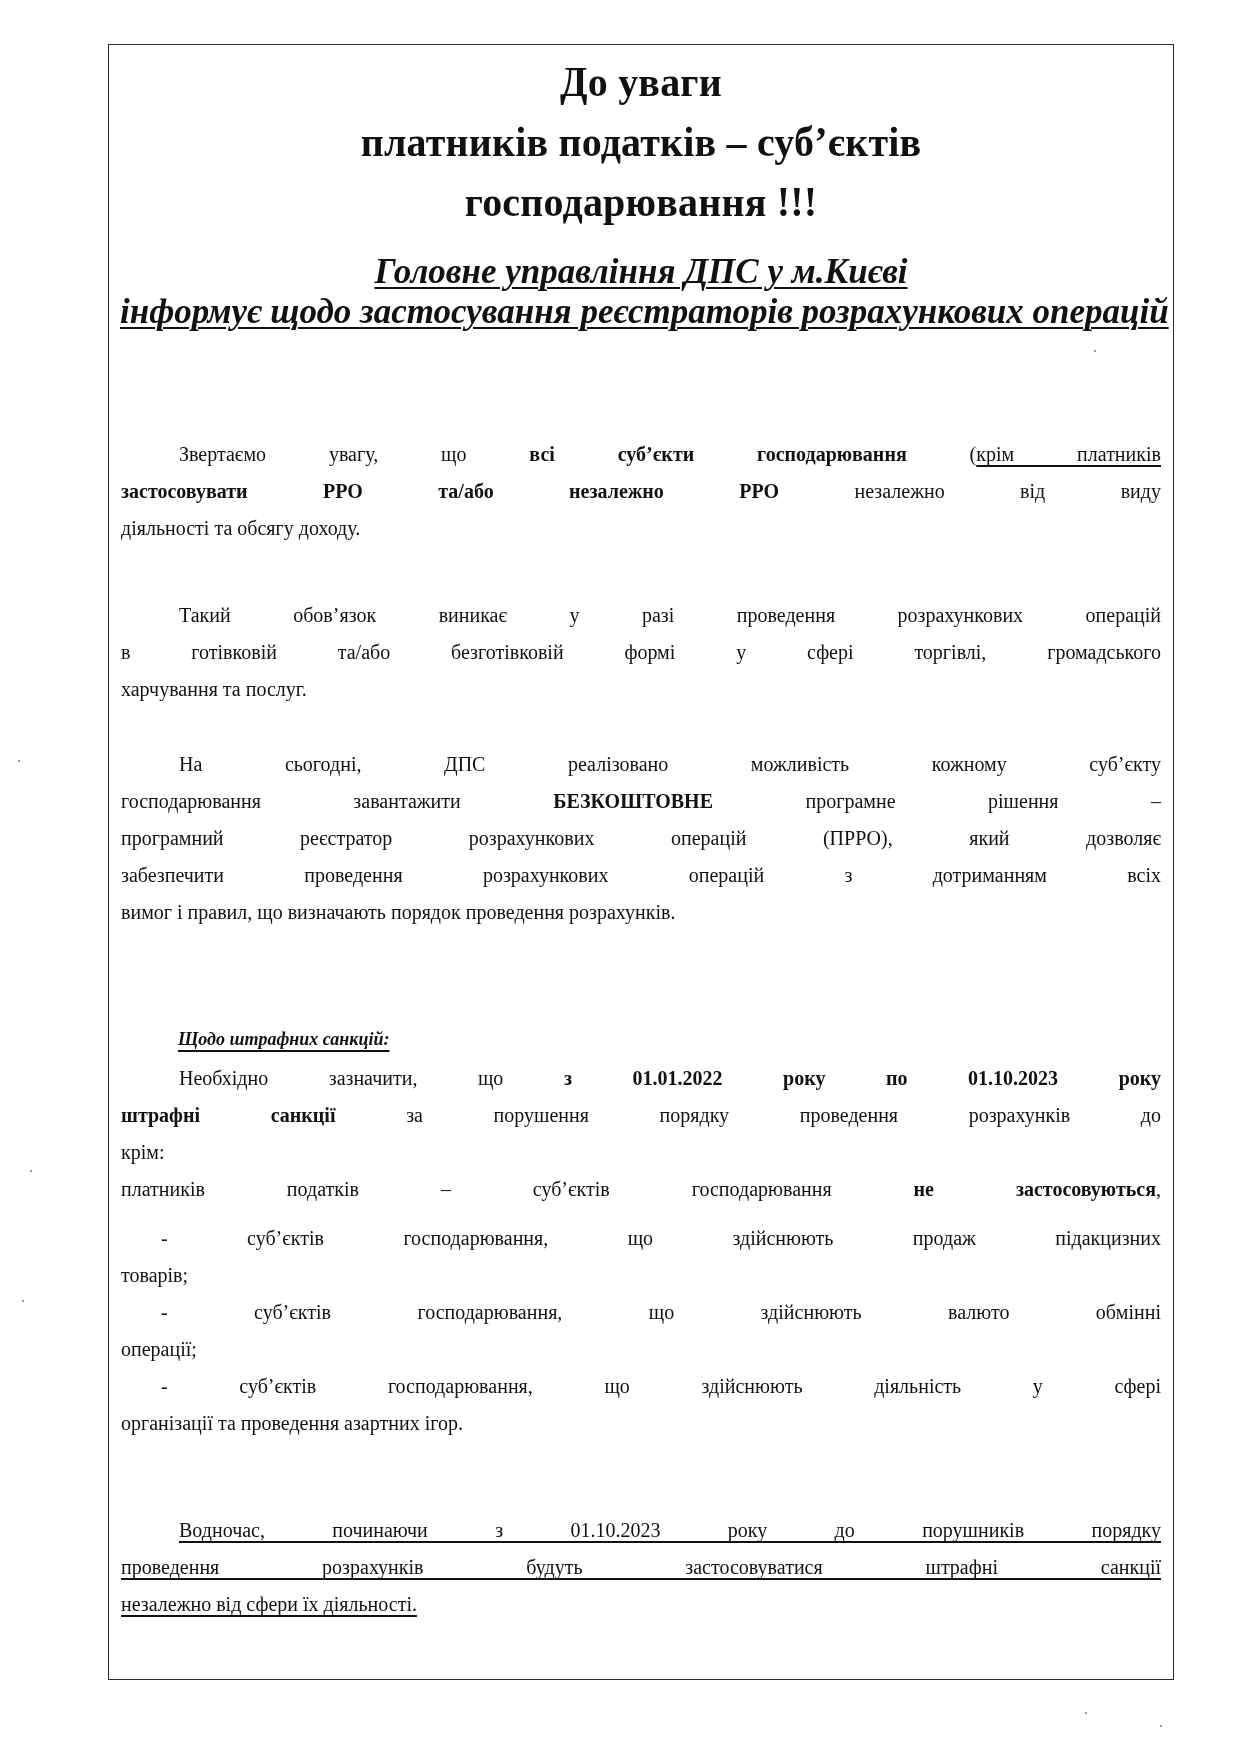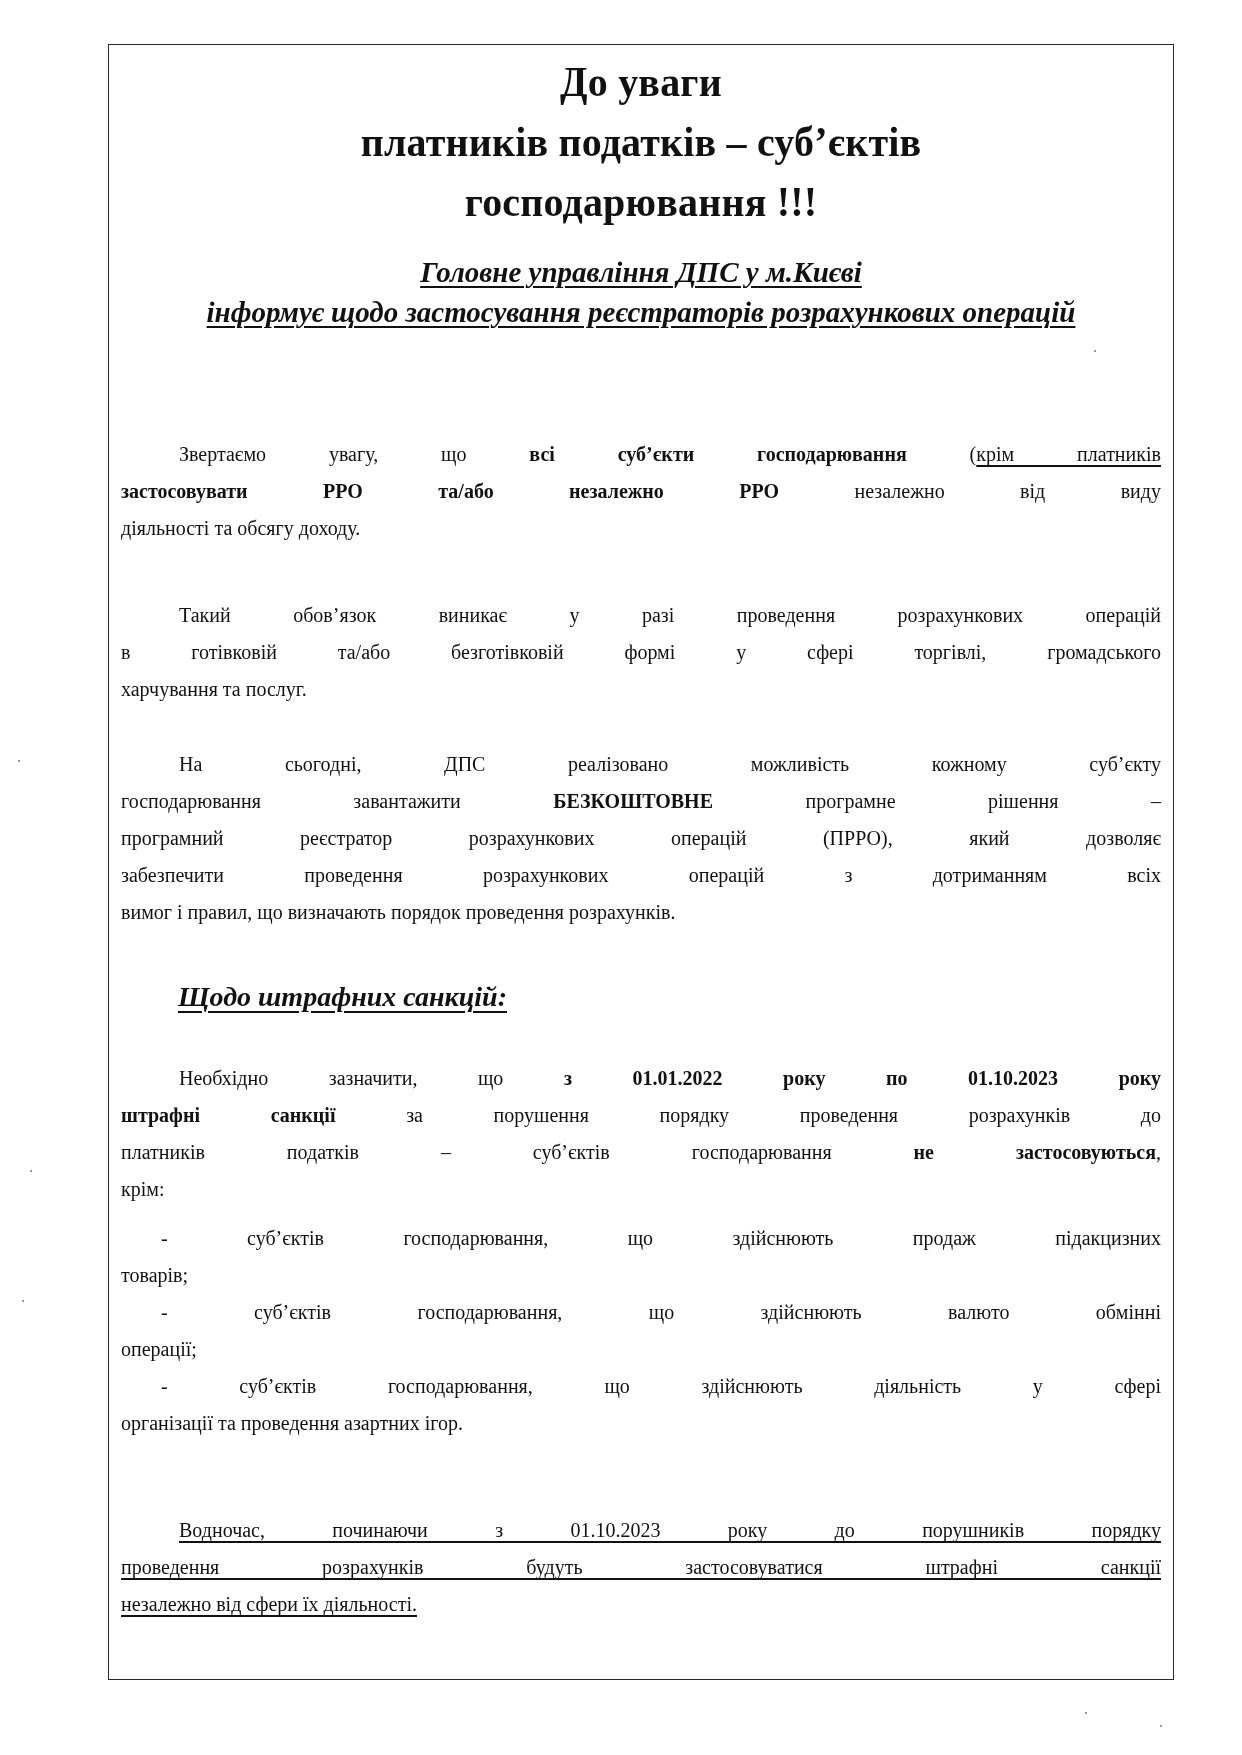--- a/index.html
+++ b/index.html
@@ -38,21 +38,21 @@
     }
     .title div { white-space: nowrap; }
     .subtitle {
       position: absolute;
       left: 120px;
       width: 1042px;
       top: 252px;
       text-align: center;
       font-style: italic;
       font-weight: bold;
-      font-size: 29px;
+      font-size: 35px;
       line-height: 40px;
     }
     .subtitle div {
       white-space: nowrap;
     }
     .subtitle span {
       text-decoration: underline;
       text-decoration-thickness: 2px;
       text-underline-offset: 4px;
     }
@@ -77,24 +77,24 @@
     .indent-sm { padding-left: 40px; }
     b { font-weight: bold; }
     u {
       text-decoration: underline;
       text-decoration-thickness: 1.5px;
       text-underline-offset: 4px;
     }
     .heading {
       position: absolute;
       left: 178px;
-      top: 978px;
+      top: 1021px;
       font-style: italic;
       font-weight: bold;
-      font-size: 28px;
+      font-size: 18px;
       line-height: 37px;
       text-decoration: underline;
       text-decoration-thickness: 2px;
       text-underline-offset: 5px;
     }
     .speck {
       position: absolute;
       width: 2px;
       height: 2px;
       background: #777;
@@ -135,22 +135,22 @@
   <span class="line">програмний реєстратор розрахункових операцій (ПРРО), який дозволяє</span>
   <span class="line">забезпечити проведення розрахункових операцій з дотриманням всіх</span>
   <span class="line last">вимог і правил, що визначають порядок проведення розрахунків.</span>
 </div>
 
 <div class="heading">Щодо штрафних санкцій:</div>
 
 <div class="body" style="top: 1060px;">
   <span class="line indent"><span>Необхідно зазначити, що </span><b>з 01.01.2022 року по 01.10.2023 року</b></span>
   <span class="line"><b>штрафні санкції</b><span> за порушення порядку проведення розрахунків до</span></span>
+  <span class="line last">крім:</span>
   <span class="line"><span>платників податків – суб’єктів господарювання </span><b>не застосовуються</b><span>,</span></span>
-  <span class="line last">крім:</span>
 </div>
 
 <div class="body" style="top: 1208px; margin-top: 12px;">
   <div>
     <span class="line indent-sm">- суб’єктів господарювання, що здійснюють продаж підакцизних</span>
     <span class="line last">товарів;</span>
   </div>
   <div>
     <span class="line indent-sm">- суб’єктів господарювання, що здійснюють валюто обмінні</span>
     <span class="line last">операції;</span>

